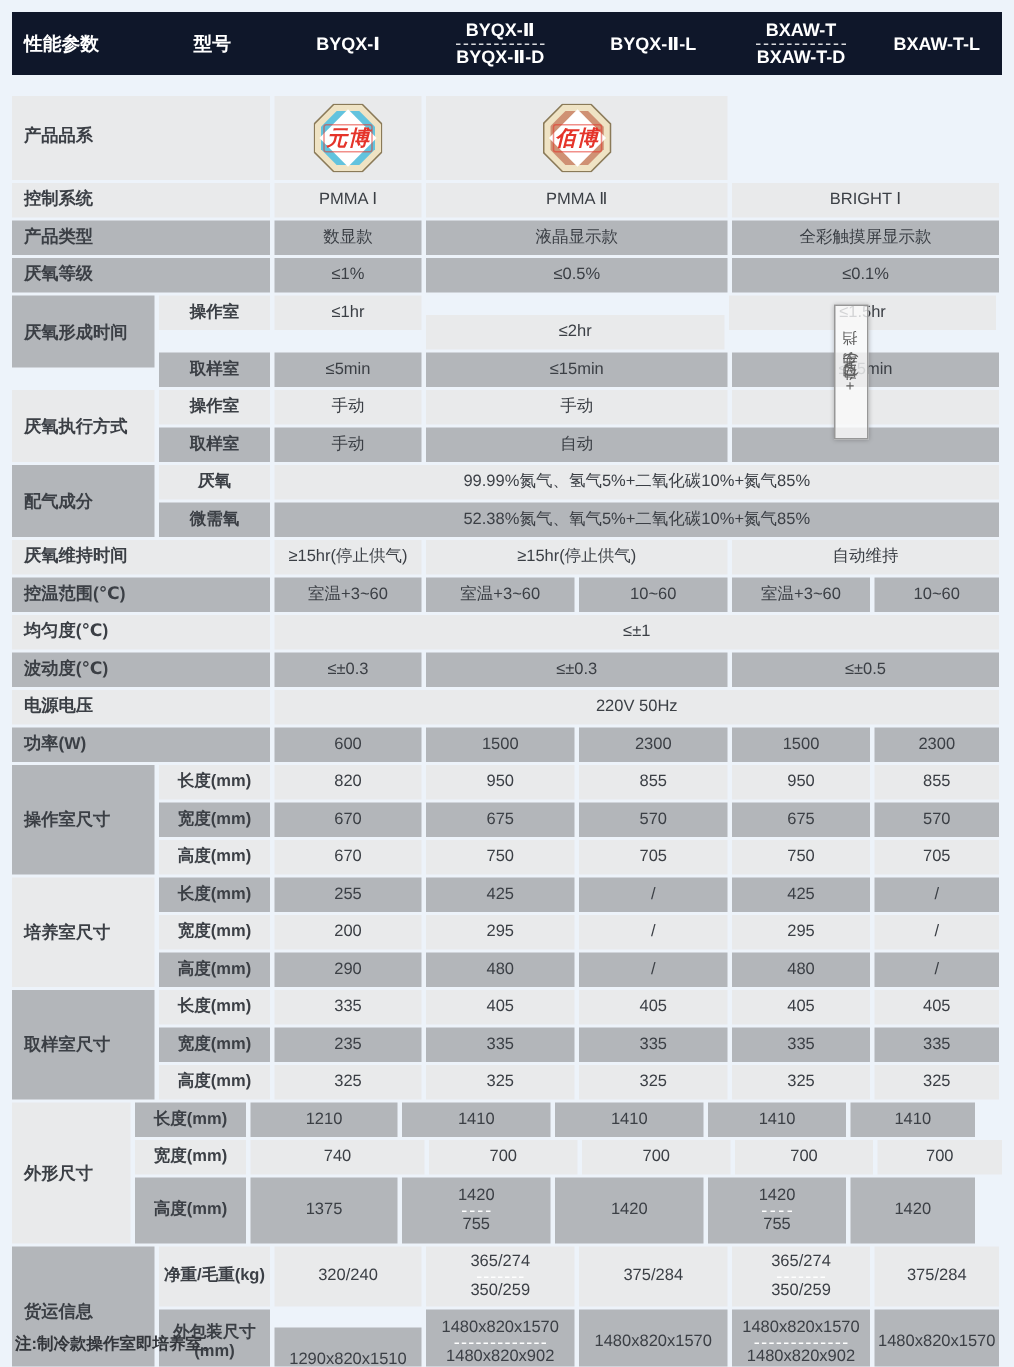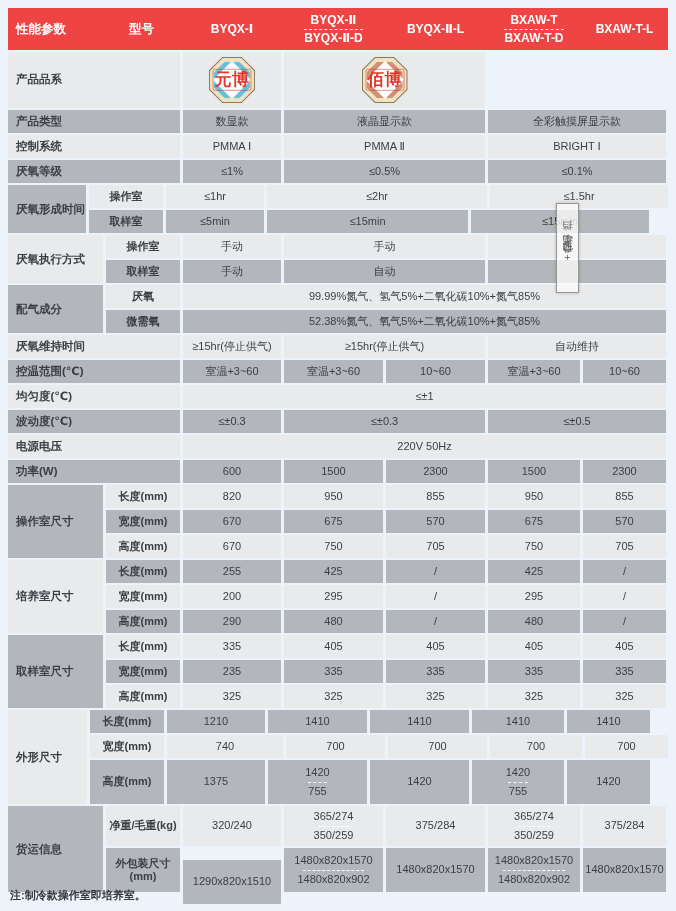--- a/index.html
+++ b/index.html
@@ -5,21 +5,21 @@
   html,body{margin:0;padding:0;}
   body{
     width:676px;height:911px;position:relative;overflow:hidden;
     background:#edf3fa;
     font-family:"Liberation Sans","DejaVu Sans",sans-serif;
     color:#3b3f45;
   }
   .table-wrap{position:absolute;left:8px;top:8px;width:660px;}
   .hdr{
     display:flex;gap:3px;align-items:stretch;height:42px;
-    background:#ef4444;color:#fff;margin-bottom:2px;
+    background:#0f172a;color:#fff;margin-bottom:14px;
   }
   .hdr .hlabel{width:172px;display:flex;align-items:center;justify-content:space-between;
     padding:0 26px 0 8px;box-sizing:border-box;font-weight:bold;font-size:12.5px;}
   .hdr .hcol{display:flex;flex-direction:column;align-items:center;justify-content:center;
     font-weight:bold;font-size:12px;line-height:1.25;}
   .hline2{border-top:1px dashed rgba(255,255,255,.85);padding-top:1px;margin-top:1px;}
   .rows{display:flex;flex-direction:column;gap:2px;}
   .row{display:flex;gap:3px;}
   .cell{display:flex;align-items:center;justify-content:center;font-size:11px;
     box-sizing:border-box;text-align:center;line-height:1.2;}
@@ -36,22 +36,22 @@
   .note{position:absolute;left:10px;top:888px;font-size:11px;font-weight:600;color:#33363b;}
   
   .logo{width:46px;height:46px;position:relative;flex:0 0 auto;}
   .oct{position:absolute;clip-path:polygon(29% 0,71% 0,100% 29%,100% 71%,71% 100%,29% 100%,0 71%,0 29%);}
   .o1{inset:0;background:#8a7a58;}
   .o2{inset:1px;background:#efe3c4;}
   .o3{inset:5px;}
   .diam{position:absolute;left:50%;top:50%;width:27px;height:27px;background:#fff;
     transform:translate(-50%,-50%) rotate(45deg);}
   .ltxt{position:absolute;left:50%;top:50%;transform:translate(-50%,-50%);
-    color:#e5342a;font-weight:bold;font-size:17px;white-space:nowrap;letter-spacing:0.5px;
-    border:1px solid rgba(229,52,42,.55);border-radius:2px;padding:0 1px;}
+    color:#e5342a;font-weight:bold;font-size:14px;white-space:nowrap;letter-spacing:0.5px;
+    border:1px solid rgba(229,52,42,.55);border-radius:2px;padding:0 1px;font-style:italic;}
   
   .vwidget{position:absolute;left:556px;top:203px;width:21px;height:88px;
     background:rgba(250,250,250,.8);border:1px solid #979797;box-shadow:0 0 3px rgba(0,0,0,.25);
     display:flex;align-items:center;justify-content:center;z-index:5;}
   .vwidget span{writing-mode:vertical-rl;transform:rotate(180deg);
     font-size:10px;color:#5e5e5e;letter-spacing:1px;white-space:nowrap;}
 </style>
 </head>
 <body>
 
@@ -97,44 +97,44 @@
           <div class="logo">
             <div class="oct o1"></div>
             <div class="oct o2"></div>
             <div class="oct o3" style="background: rgb(207, 145, 116);"></div>
             <div class="diam"></div>
             <div class="ltxt">佰博</div>
           </div>
         </div>
       </div>
       <div class="row">
+        <div class="cell lab light" style="width: 172px; height: 23px;">控制系统</div>
+        <div class="cell light" style="width: 98px; height: 23px;">PMMA Ⅰ</div>
+        <div class="cell light" style="width: 201px; height: 23px;">PMMA Ⅱ</div>
+        <div class="cell light" style="width: 178px; height: 23px;">BRIGHT Ⅰ</div>
+      </div>
+      <div class="row">
         <div class="cell lab gray" style="width: 172px; height: 23px;">产品类型</div>
         <div class="cell gray" style="width: 98px; height: 23px;">数显款</div>
         <div class="cell gray" style="width: 201px; height: 23px;">液晶显示款</div>
         <div class="cell gray" style="width: 178px; height: 23px;">全彩触摸屏显示款</div>
       </div>
       <div class="row">
-        <div class="cell lab light" style="width: 172px; height: 23px;">控制系统</div>
-        <div class="cell light" style="width: 98px; height: 23px;">PMMA Ⅰ</div>
-        <div class="cell light" style="width: 201px; height: 23px;">PMMA Ⅱ</div>
-        <div class="cell light" style="width: 178px; height: 23px;">BRIGHT Ⅰ</div>
-      </div>
-      <div class="row">
         <div class="cell lab gray" style="width: 172px; height: 23px;">厌氧等级</div>
         <div class="cell gray" style="width: 98px; height: 23px;">≤1%</div>
         <div class="cell gray" style="width: 201px; height: 23px;">≤0.5%</div>
         <div class="cell gray" style="width: 178px; height: 23px; text-align: center;">≤0.1%</div>
       </div>
       <div class="grp">
         <div class="grplabel gray" style="height: 48px;">厌氧形成时间</div>
         <div class="subrows">
           <div class="row">
             <div class="cell sublab light" style="width: 74px; height: 23px;">操作室</div>
             <div class="cell light" style="width: 98px; height: 23px;">≤1hr</div>
-            <div class="cell light" style="width: 220px; height: 23px;">≤2hr</div>
+            <div class="cell light" style="width: 199px; height: 23px; margin-top: 13px;">≤2hr</div>
             <div class="cell light" style="width: 178px; height: 23px;">≤1.5hr</div>
           </div>
           <div class="row">
             <div class="cell sublab gray" style="width: 74px; height: 23px;">取样室</div>
             <div class="cell gray" style="width: 98px; height: 23px;">≤5min</div>
             <div class="cell gray" style="width: 201px; height: 23px;">≤15min</div>
             <div class="cell gray" style="width: 178px; height: 23px;">≤15min</div>
           </div>
         </div>
       </div>

